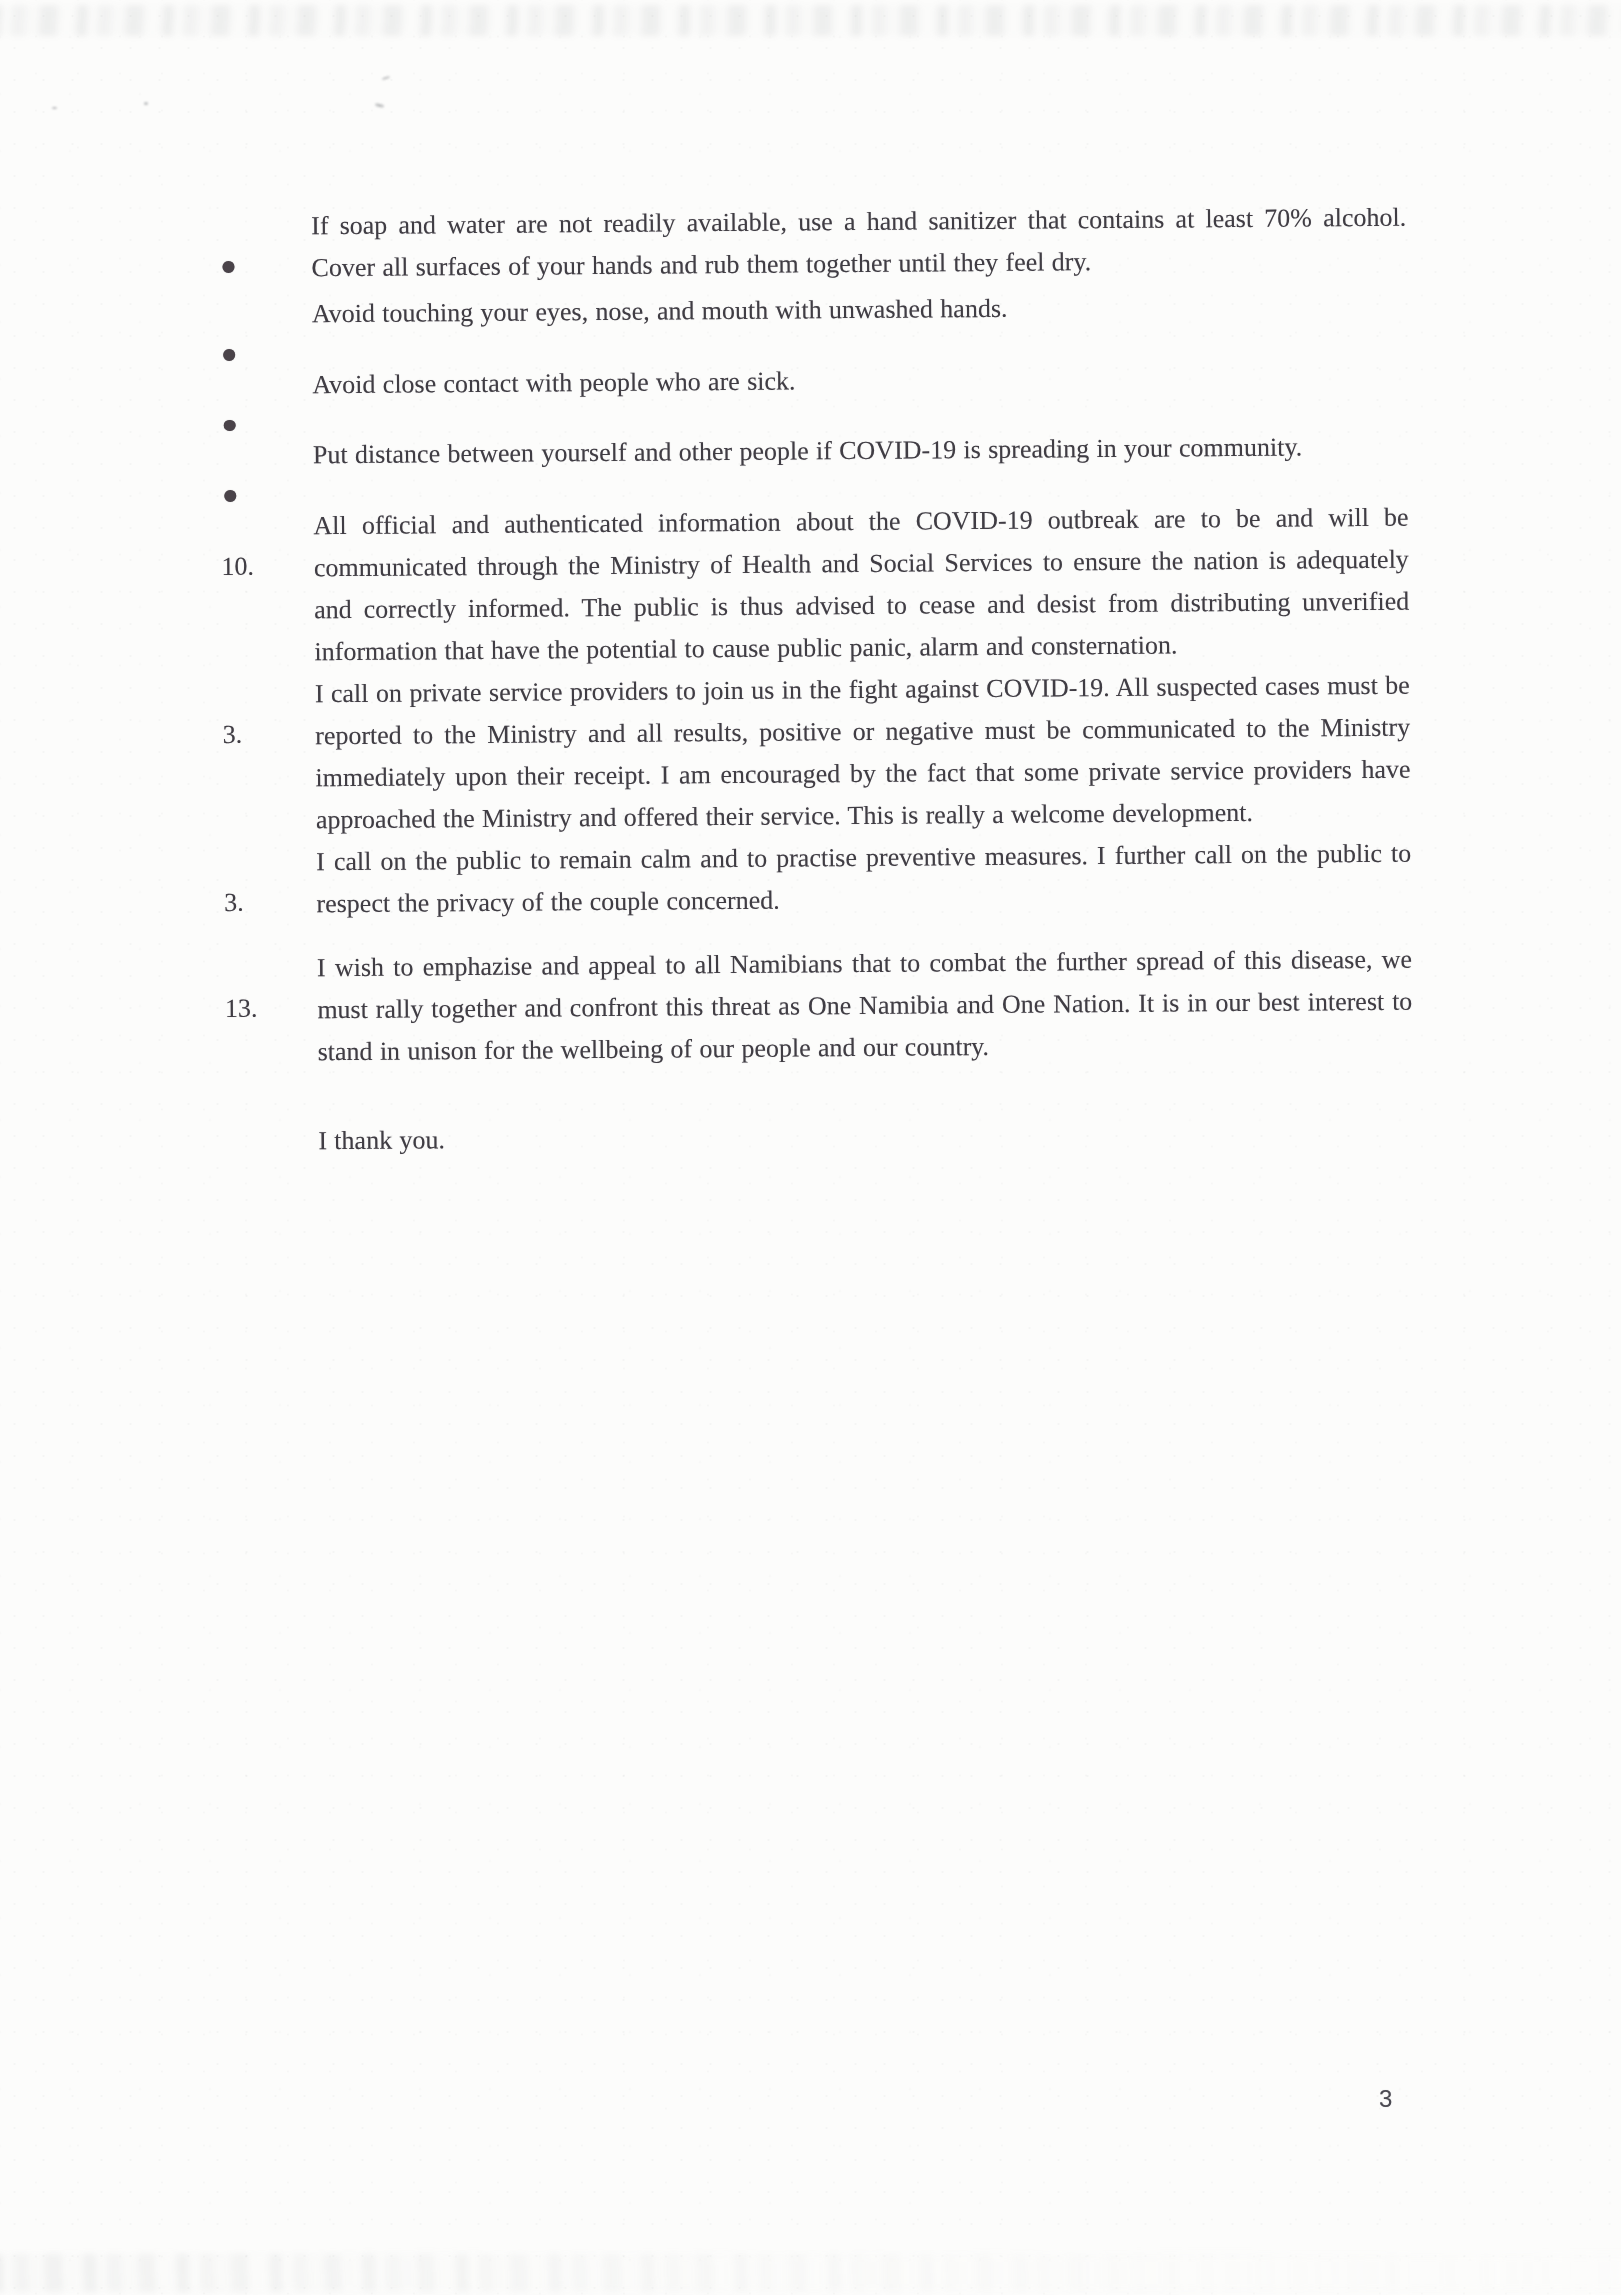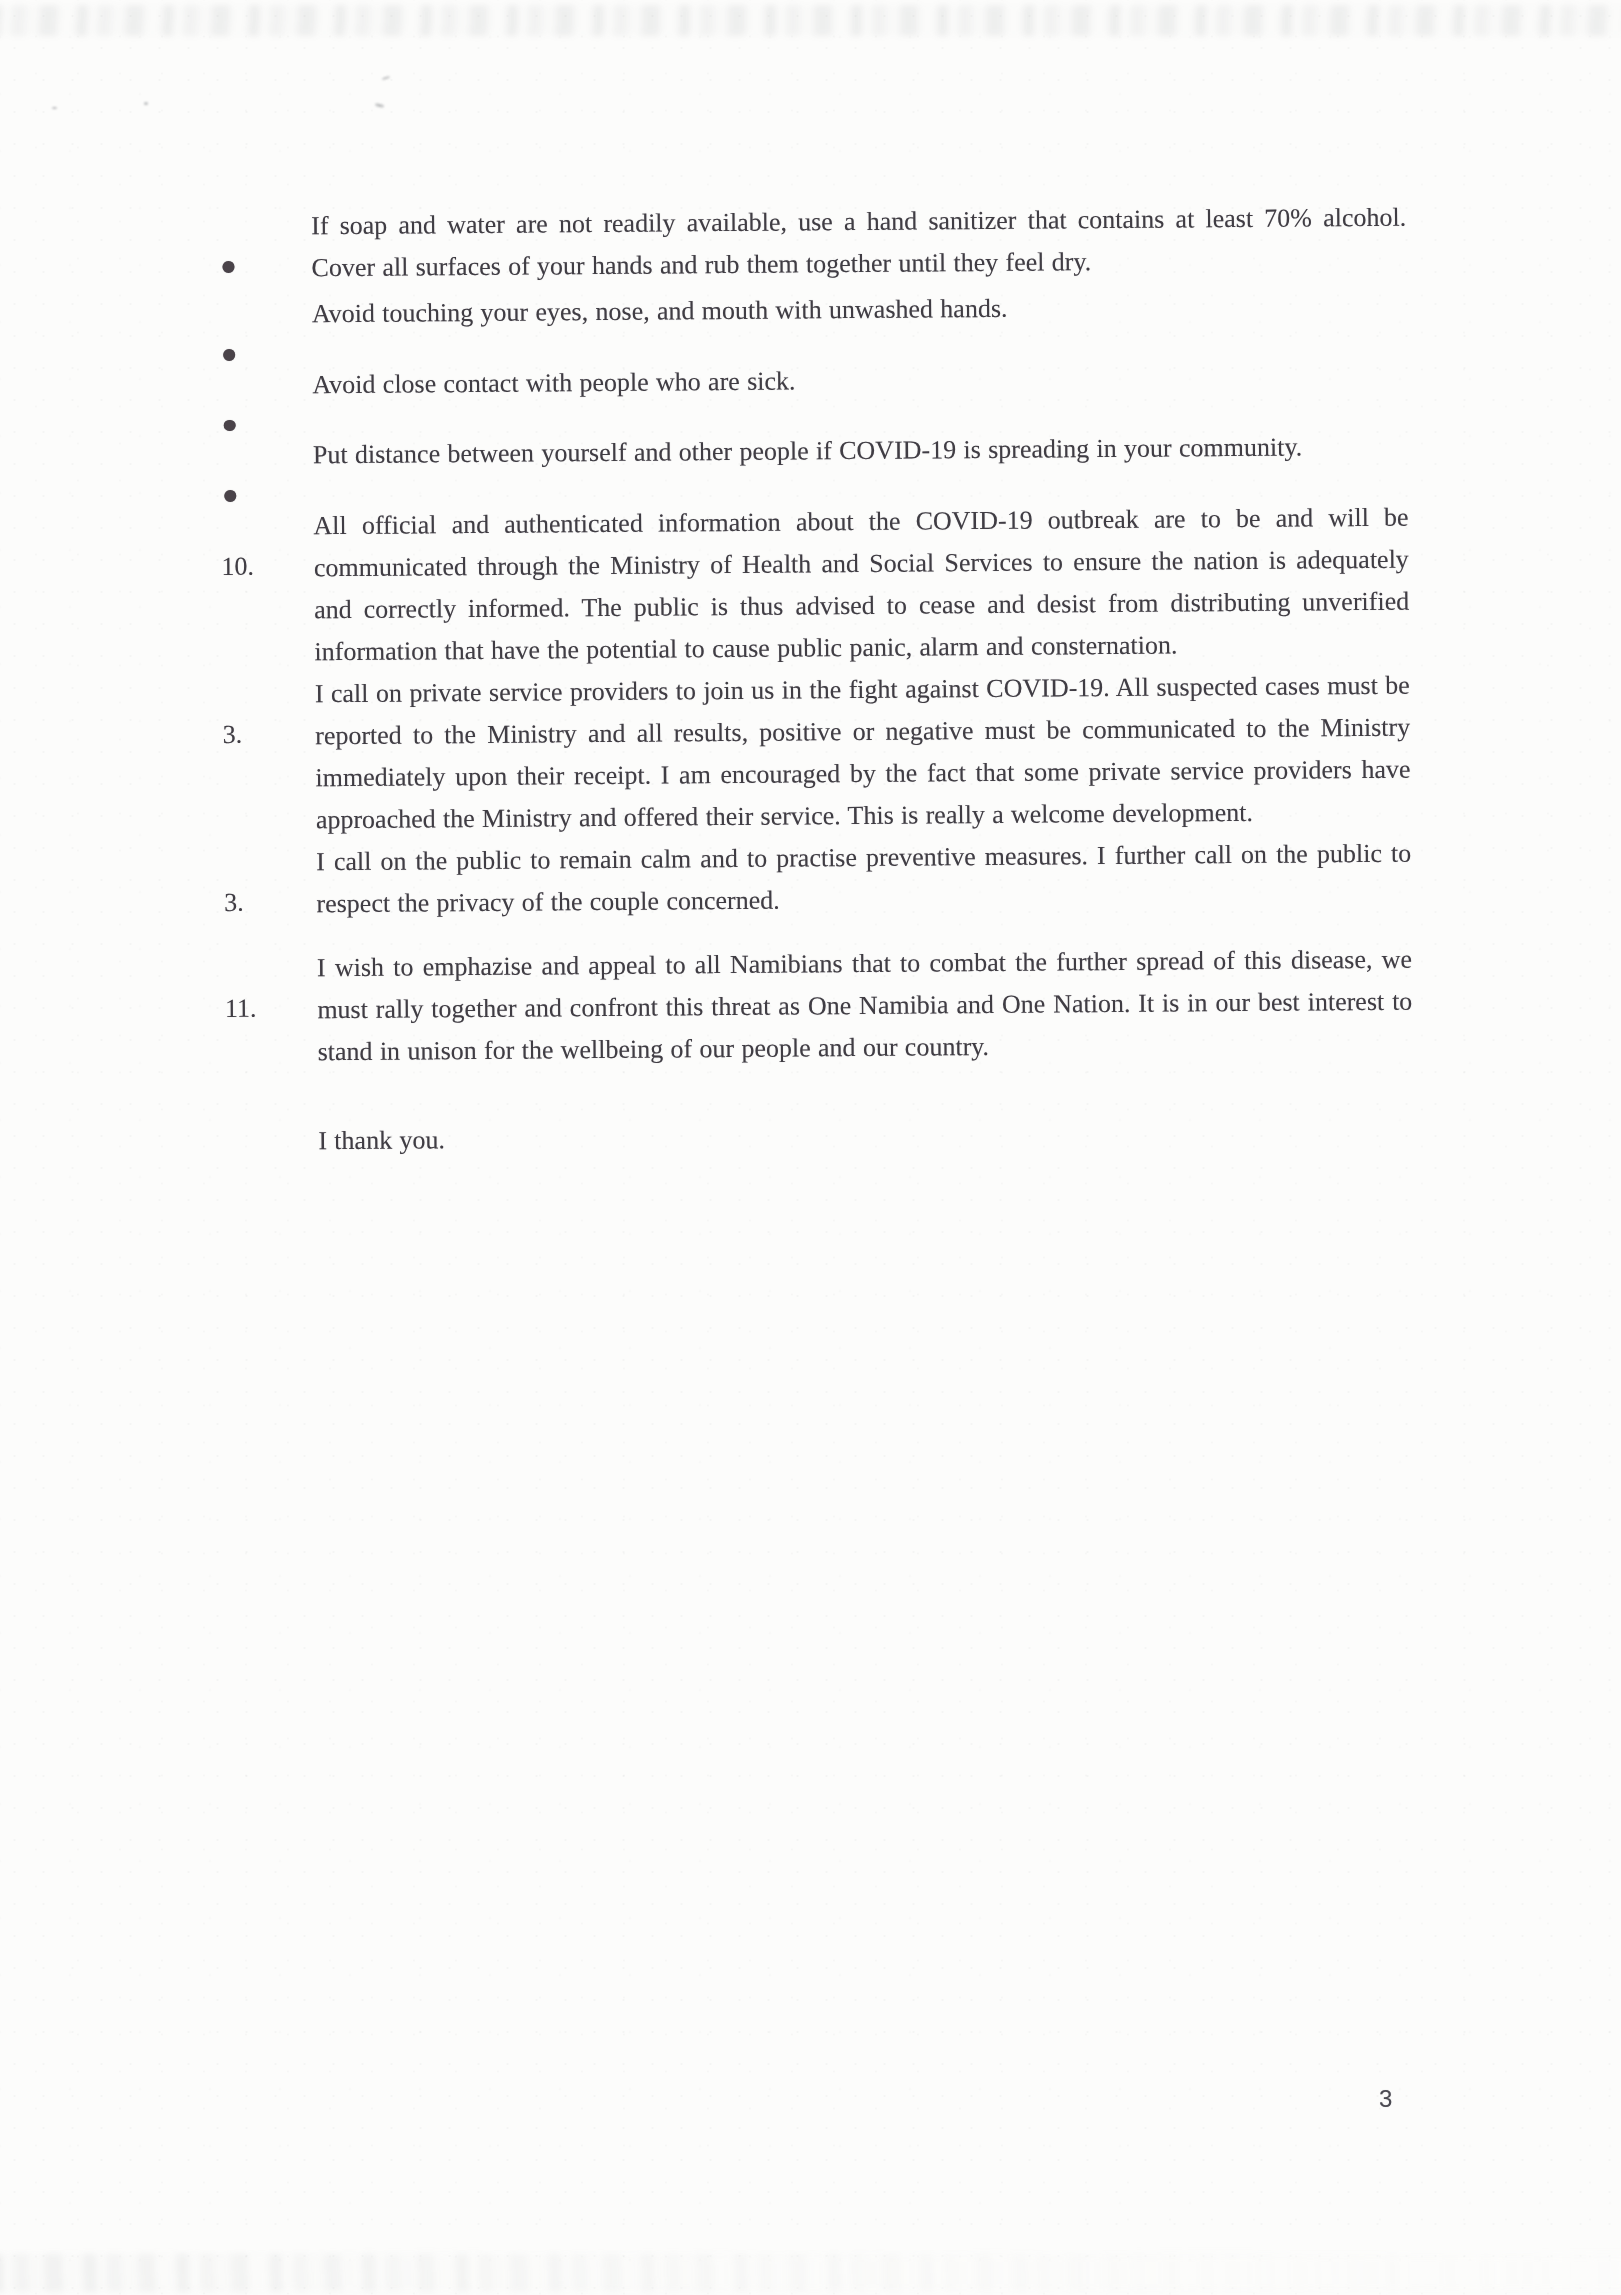--- a/index.html
+++ b/index.html
@@ -169,21 +169,21 @@
     <div class="marker">3.</div>
     <div class="body">I call on private service providers to join us in the fight against COVID-19.  All suspected cases must be reported to the Ministry and all results, positive or negative must be communicated to the Ministry immediately upon their receipt.  I am encouraged by the fact that some private service providers have approached the Ministry and offered their service.  This is really a welcome development.</div>
   </div>
 
   <div class="item">
     <div class="marker">3.</div>
     <div class="body">I call on the public to remain calm and to practise preventive measures.  I further call on the public to respect the privacy of the couple concerned.</div>
   </div>
 
   <div class="item para13">
-    <div class="marker">11.</div>
+    <div class="marker">13.</div>
     <div class="body">I wish to emphazise and appeal to all Namibians that to combat the further spread of this disease, we must rally together and confront this threat as One Namibia and One Nation.  It is in our best interest to stand in unison for the wellbeing of our people and our country.</div>
   </div>
 
   <div class="closing-line">I thank you.</div>
 
 </div>
 
 <div class="page-number">3</div>
 
 

